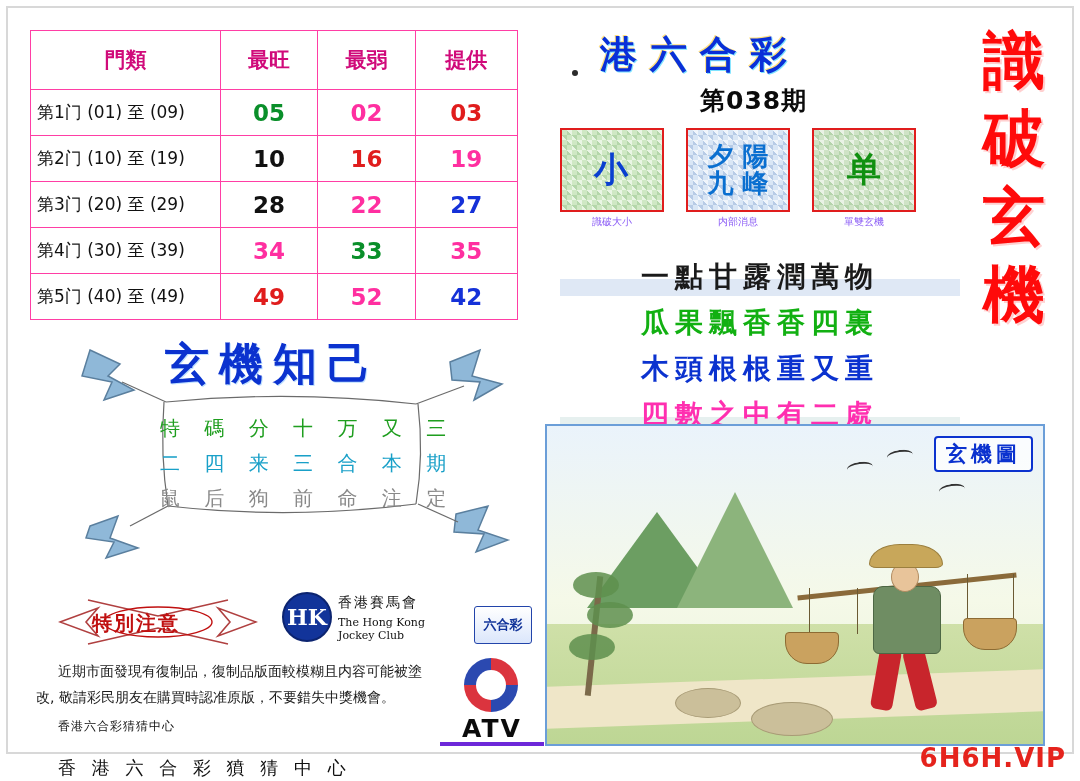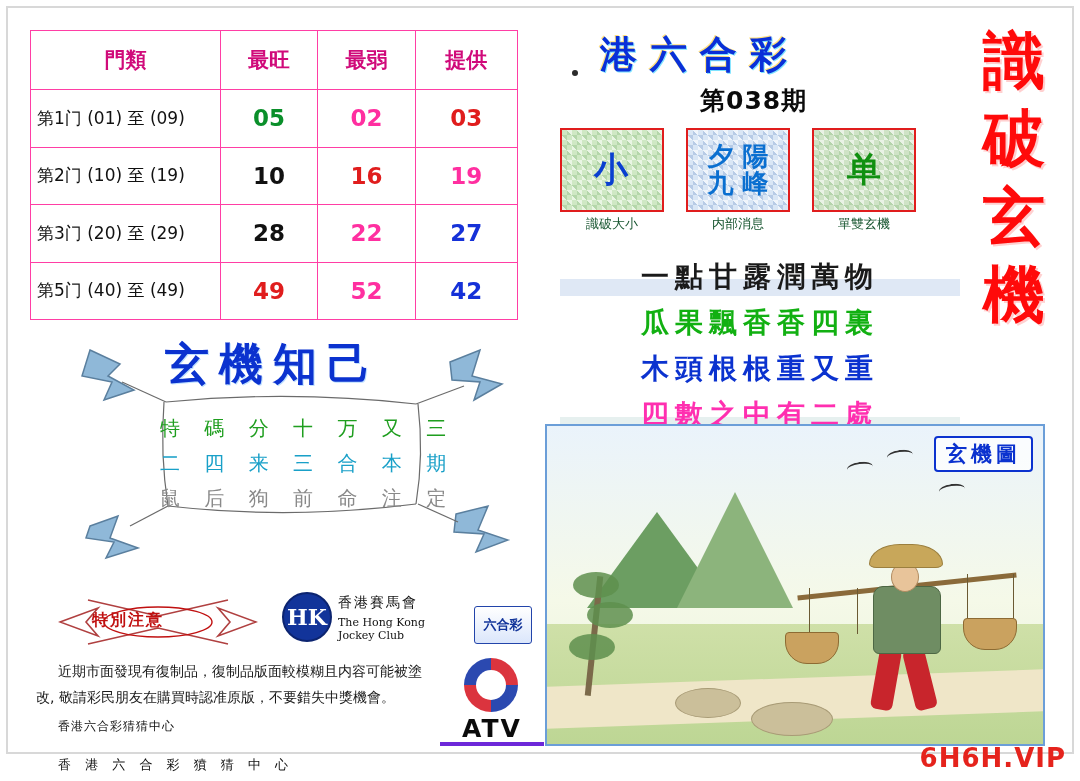--- a/index.html
+++ b/index.html
@@ -104,22 +104,22 @@
   .box .frame{
     width:104px;height:84px;
     border:2px solid #e01d1d;
     box-sizing:border-box;
     position:relative;
     overflow:hidden;
   }
   .box .cap{
     text-align:center;
     font-family:"DejaVu Sans", sans-serif;
-    font-size:13px;
-    color:#14532d;
+    font-size:10px;
+    color:#8b5cf6;
     margin-top:3px;
     white-space:nowrap;
   }
   .mosaic{
     position:absolute;left:0;top:0;width:100%;height:100%;
     background-color:#cfe8c4;
     background-image:
       linear-gradient(45deg, rgba(255,255,255,.55) 25%, transparent 25%, transparent 75%, rgba(255,255,255,.55) 75%),
       linear-gradient(45deg, rgba(160,200,150,.55) 25%, transparent 25%, transparent 75%, rgba(160,200,150,.55) 75%);
     background-size:10px 10px;
@@ -194,38 +194,38 @@
     pointer-events:none;
   }
 
   
   .notice{
     position:absolute;left:58px;top:598px;width:200px;height:48px;
   }
   .notice .txt{
     position:absolute;left:34px;top:12px;
     font-family:"DejaVu Serif", serif;
-    font-size:16px;font-weight:bold;color:#c01010;
+    font-size:20px;font-weight:bold;color:#c01010;
     letter-spacing:2px;
   }
   .disclaimer{
     position:absolute;left:58px;top:658px;width:400px;
     font-family:"DejaVu Sans", sans-serif;
     font-size:14px;color:#1a1a1a;line-height:26px;
   }
   .disclaimer .ln2{margin-left:-22px;}
   .center-name{
     position:absolute;left:58px;top:718px;
     font-family:"DejaVu Sans", sans-serif;
     font-size:12px;color:#111;letter-spacing:1px;
   }
   .footer-name{
     position:absolute;left:58px;top:756px;
     font-family:"DejaVu Serif", serif;
-    font-size:13px;color:#111;letter-spacing:5px;
+    font-size:18px;color:#111;letter-spacing:5px;
   }
 
   
   .jc{
     position:absolute;left:282px;top:592px;width:180px;height:52px;
   }
   .jc .em{
     position:absolute;left:0;top:0;width:46px;height:46px;border-radius:50%;
     background:#12349a;border:2px solid #0c2470;
     display:flex;align-items:center;justify-content:center;
@@ -381,20 +381,26 @@
           <td class="num c-red">16</td>
           <td class="num c-pink">19</td>
         </tr>
         <tr>
           <td class="lbl">第3门 (20) 至 (29)</td>
           <td class="num c-dark">28</td>
           <td class="num c-pink">22</td>
           <td class="num c-blue">27</td>
         </tr>
         <tr>
+          <td class="lbl">第4门 (30) 至 (39)</td>
+          <td class="num c-pink">34</td>
+          <td class="num c-green">33</td>
+          <td class="num c-pink">35</td>
+        </tr>
+        <tr>
           <td class="lbl">第5门 (40) 至 (49)</td>
           <td class="num c-red">49</td>
           <td class="num c-pink">52</td>
           <td class="num c-blue">42</td>
         </tr>
       </tbody>
     </table>
   </div>
 
   <div class="hdr-top">

